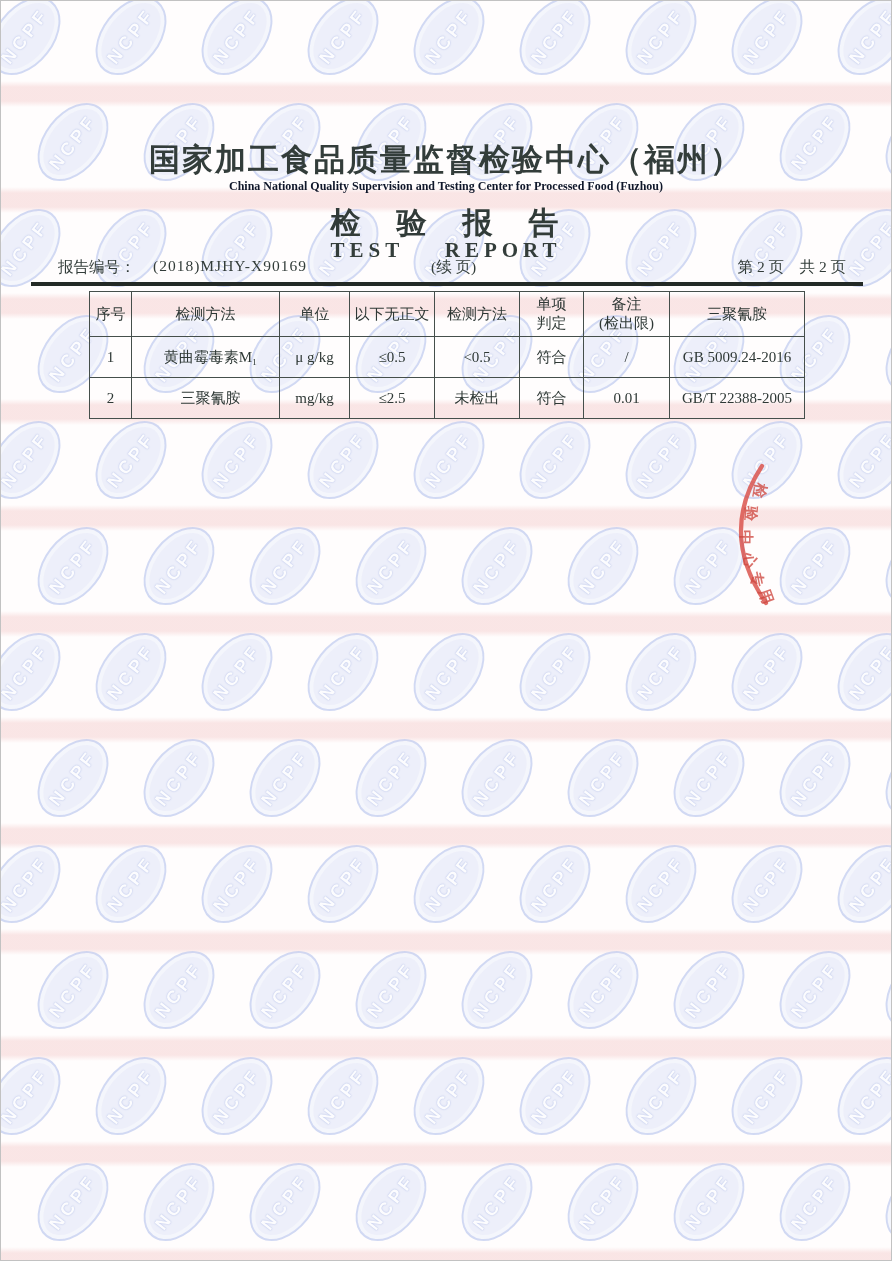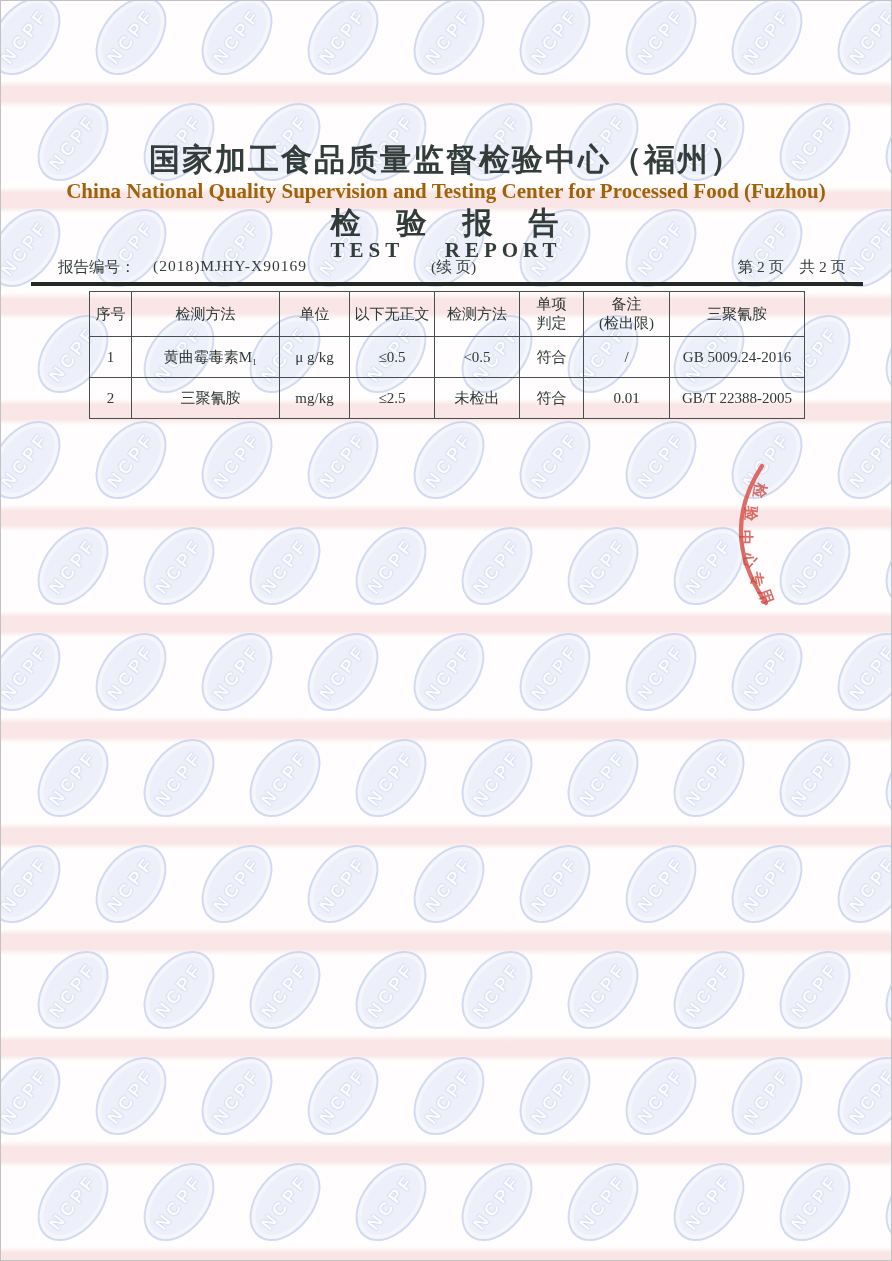--- a/index.html
+++ b/index.html
@@ -28,21 +28,21 @@
   }
   .wm span{
     font-family:"Liberation Sans",sans-serif;font-weight:bold;font-size:18px;
     letter-spacing:4px;color:rgba(255,255,255,0.95);
     text-shadow:0 0 2px rgba(186,197,235,0.9), 0 0 1px rgba(186,197,235,0.9);
   }
   .content{position:absolute;inset:0;border-radius:18px;}
   .abs{position:absolute;}
   .org-cn{top:138px;left:0;right:0;text-align:center;font-size:31px;font-weight:bold;
           letter-spacing:2px;color:#333d3a;}
-  .org-en{top:178px;left:0;right:0;text-align:center;font-size:21px;font-weight:bold;color:#a16207;}
+  .org-en{top:178px;left:0;right:0;text-align:center;font-size:12px;font-weight:bold;color:#0f172a;}
   .title-cn{top:202px;left:0;right:0;text-align:center;font-size:30px;font-weight:bold;
             letter-spacing:3px;color:#313b38;white-space:pre;}
   .title-en{top:237px;left:0;right:0;text-align:center;font-size:21px;font-weight:bold;
             letter-spacing:5px;color:#333d3a;white-space:pre;}
   .meta{top:256px;left:0;right:0;height:22px;font-size:15.5px;color:#323c39;}
   .meta .label{left:57px;}
   .meta .value{left:152px;letter-spacing:1px;}
   .meta .cont{left:430px;}
   .meta .pages{right:45px;}
   .rule{top:281px;left:30px;width:832px;height:4px;background:#232a26;}

